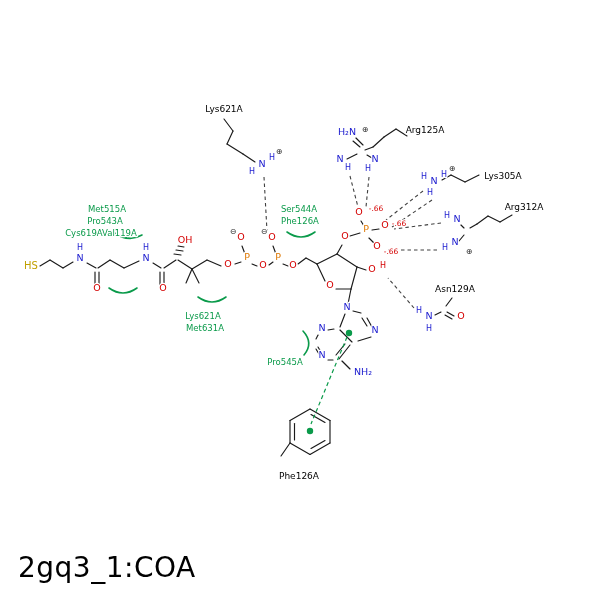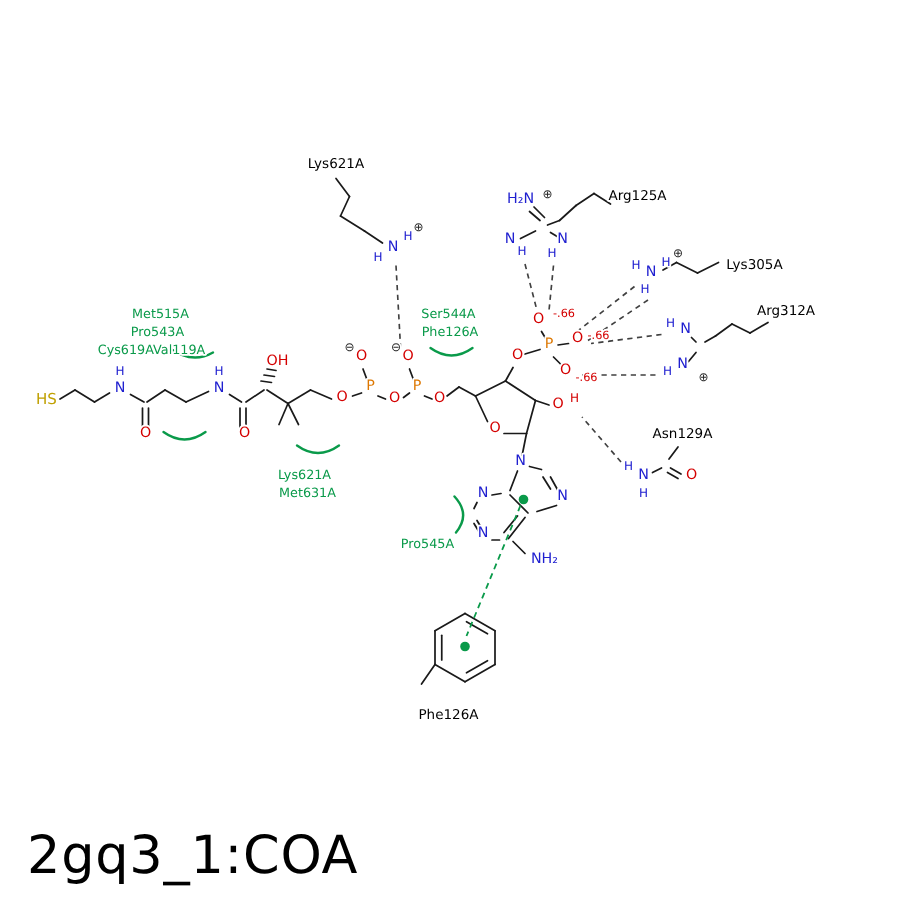--- a/index.html
+++ b/index.html
@@ -12,21 +12,21 @@
     font-family:"DejaVu Sans", sans-serif;
     paint-order:stroke;
     stroke:#ffffff;
     stroke-width:2.4px;
     stroke-linejoin:round;
   }
   #title{
     position:absolute;
     left:18px;
     top:551px;
-    font-size:35px;
+    font-size:28px;
     color:#000000;
     letter-spacing:0.5px;
     white-space:nowrap;
   }
 </style>
 </head>
 <body>
 
 <div id="canvas">
   <svg id="diagram" width="600" height="600" viewBox="0 0 600 600" xmlns="http://www.w3.org/2000/svg">

